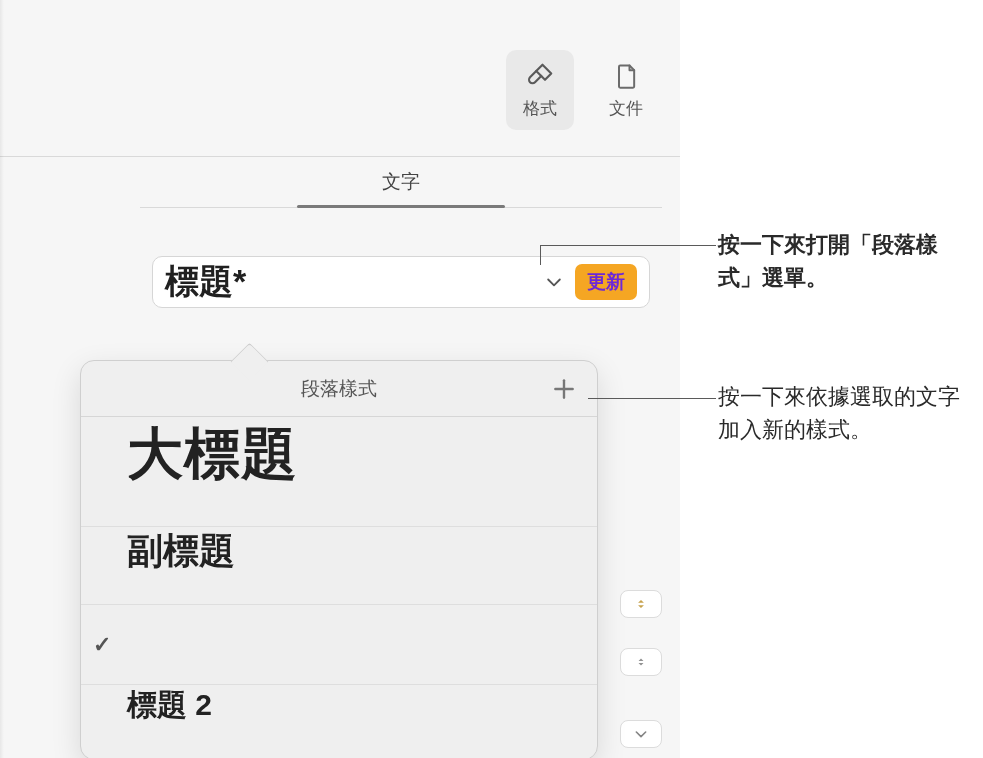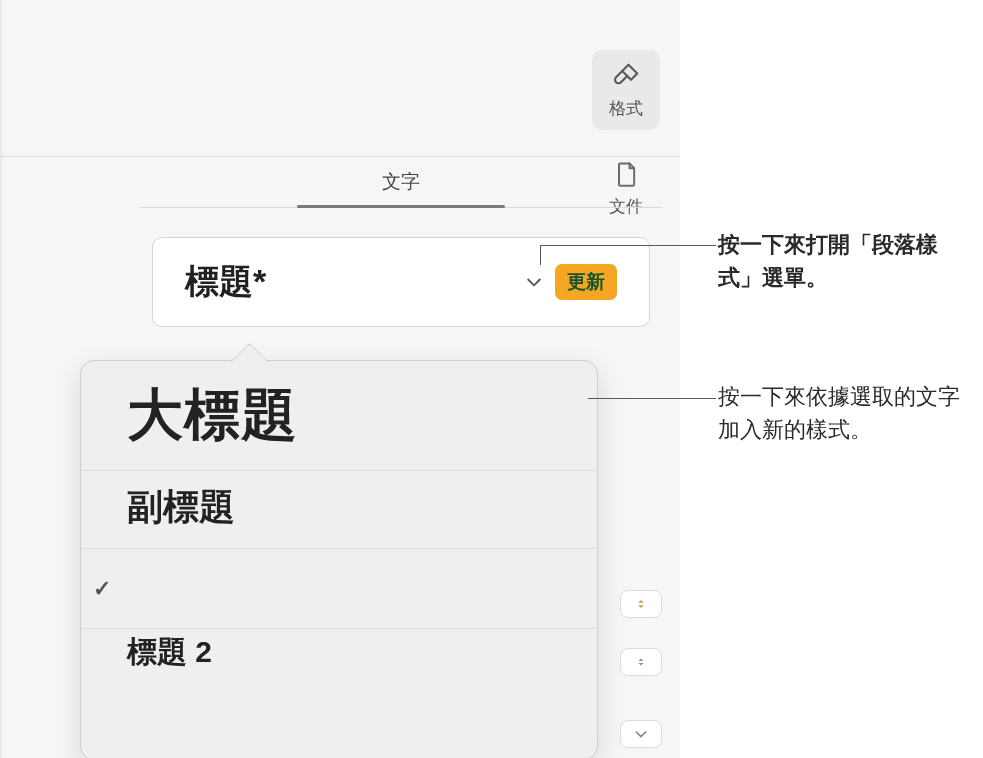--- a/index.html
+++ b/index.html
@@ -22,21 +22,20 @@
       background: #f6f6f6;
     }
 
     
     .top-tabs {
       position: absolute;
       right: 20px;
       top: 50px;
       display: flex;
       gap: 18px;
-      flex-direction: column;
     }
     .top-tab {
       display: flex;
       flex-direction: column;
       align-items: center;
       justify-content: center;
       width: 68px;
       height: 80px;
       border-radius: 10px;
       color: #6b6b6b;
@@ -99,46 +98,46 @@
       left: 140px;
       right: 18px;
       top: 236px;
       height: 92px;
       display: flex;
       align-items: center;
       padding: 0 12px;
     }
     .style-popup-button {
       flex: 1;
-      height: 90px;
+      height: 52px;
       background: #ffffff;
       border: 1px solid #d6d6d6;
       border-radius: 10px;
       display: flex;
       align-items: center;
-      padding: 0 32px;
+      padding: 0 12px;
       position: relative;
     }
     .style-popup-button .style-name {
       font-size: 34px;
       font-weight: 700;
       color: #202020;
       flex: 1;
     }
     .chevron-down {
       width: 22px;
       height: 22px;
       display: flex;
       align-items: center;
       justify-content: center;
       margin-right: 10px;
     }
     .update-badge {
       background: #f5a623;
-      color: #14532d;
+      color: #6d28d9;
       font-size: 19px;
       font-weight: 600;
       padding: 5px 12px;
       border-radius: 7px;
     }
 
     
     .faint-bg-controls {
       position: absolute;
       right: 18px;
@@ -205,22 +204,22 @@
       align-items: center;
       justify-content: center;
       color: #777;
     }
 
     .popover-list {
       padding: 0;
     }
     .popover-item {
       display: flex;
-      align-items: flex-end;
-      padding: 0 18px 16px 46px;
+      align-items: flex-start;
+      padding: 0 18px 0 46px;
       position: relative;
       border-bottom: 1px solid #dedede;
       color: #222;
     }
     .popover-item:last-child { border-bottom: none; }
     .popover-item .check {
       position: absolute;
       left: 12px;
       top: 50%;
       transform: translateY(-50%);
@@ -331,20 +330,29 @@
     </div>
     <div class="faint-pill" style="top:320px">
       <svg viewBox="0 0 24 24" width="16" height="16" fill="none" stroke="#666" stroke-width="2.4" stroke-linecap="round" stroke-linejoin="round">
           <polyline points="5 9 12 16 19 9"></polyline>
         </svg>
     </div>
   </div>
 
   <div class="popover">
     <div class="popover-clip">
+      <div class="popover-header">
+        <span class="popover-title">段落樣式</span>
+        <span class="add-style-btn">
+          <svg viewBox="0 0 24 24" width="26" height="26" fill="none" stroke="#777" stroke-width="2.2" stroke-linecap="round">
+              <line x1="12" y1="4" x2="12" y2="20"></line>
+              <line x1="4" y1="12" x2="20" y2="12"></line>
+            </svg>
+        </span>
+      </div>
       <div class="popover-list">
         <div class="popover-item it-large">
           <span>大標題</span>
         </div>
         <div class="popover-item it-sub">
           <span>副標題</span>
         </div>
         <div class="popover-item it-h">
           <span class="check">✓</span>
         </div>

